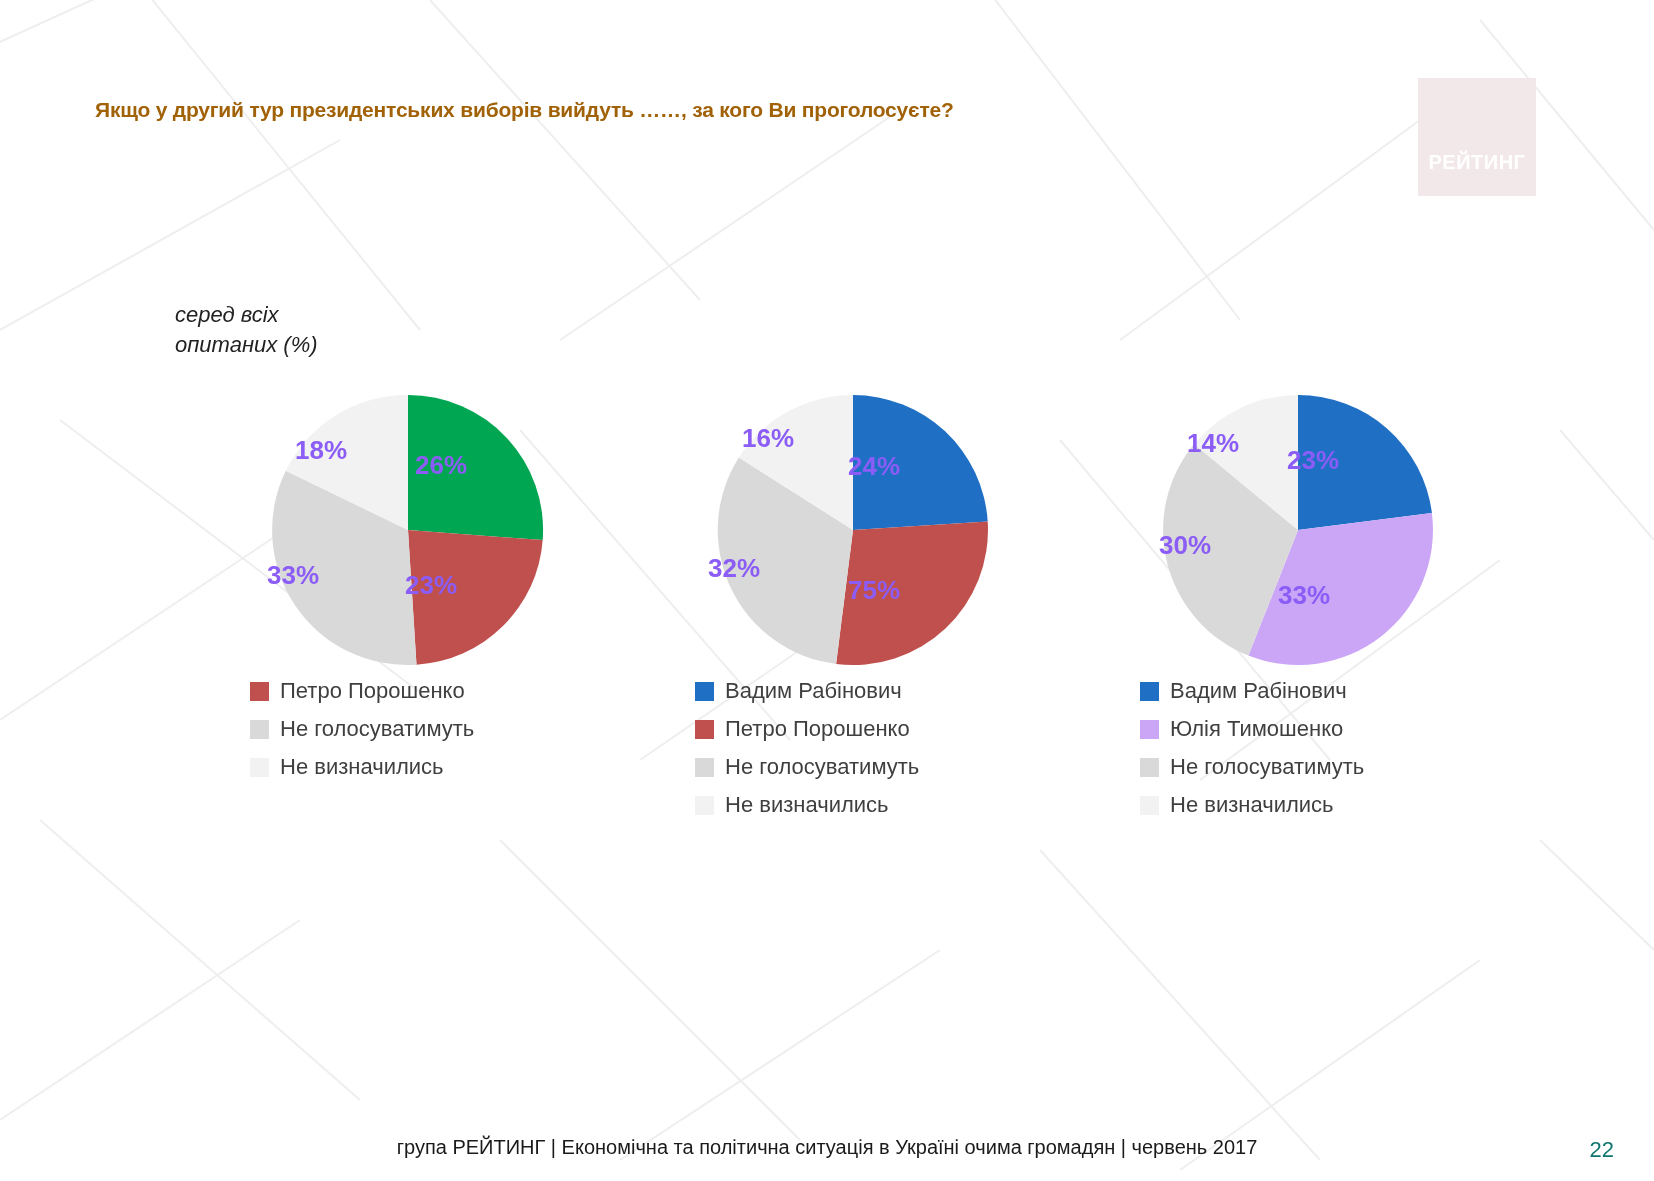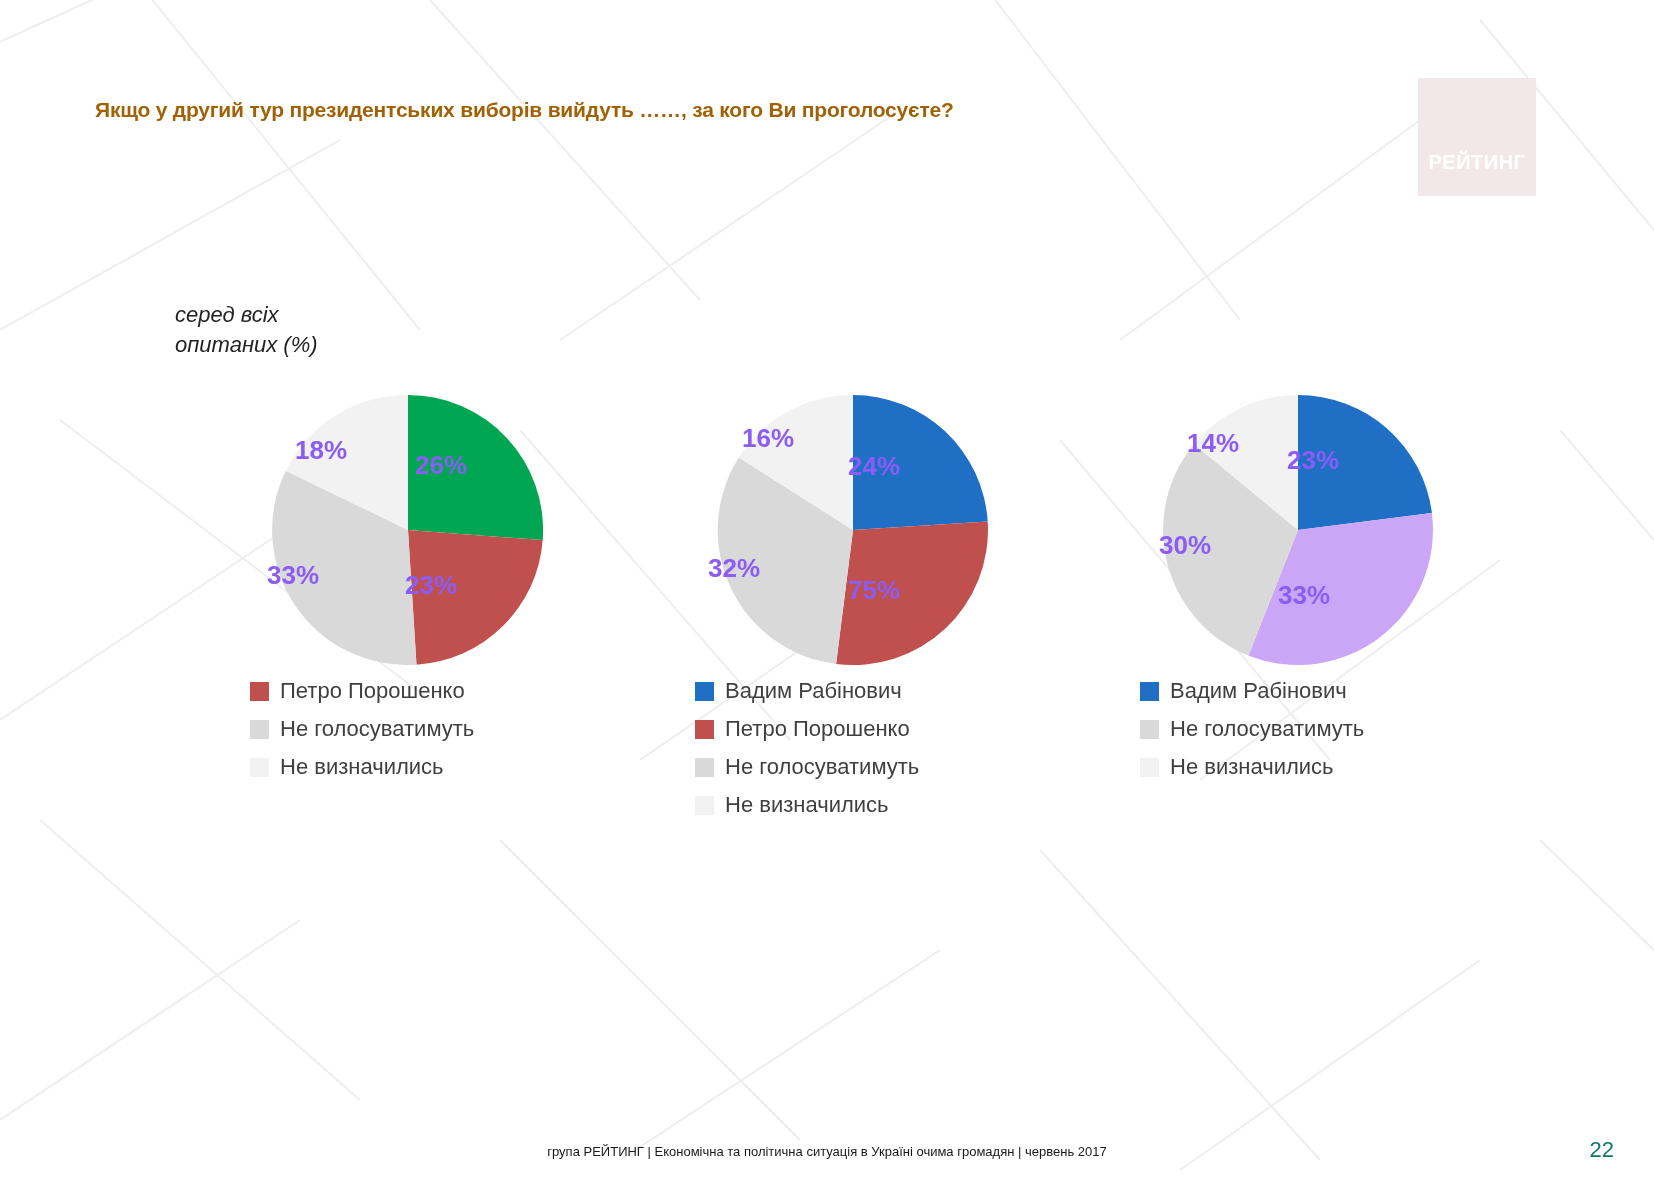--- a/index.html
+++ b/index.html
@@ -112,21 +112,21 @@
     font-size: 22px;
     color: #3f3f3f;
     white-space: nowrap;
   }
   .footer {
     position: absolute;
     left: 0;
     right: 0;
     bottom: 22px;
     text-align: center;
-    font-size: 13px;
+    font-size: 20px;
     color: #1a1a1a;
     z-index: 3;
   }
   .page-number {
     position: absolute;
     right: 40px;
     bottom: 18px;
     font-size: 22px;
     color: #0f766e;
     z-index: 3;
@@ -256,20 +256,24 @@
     <div class="pie-label" style="left:213px; top:190px;">33%</div>
     <div class="pie-label" style="left:58px; top:140px;margin-left:36px;">30%</div>
     <div class="pie-label" style="left:122px; top:38px;">14%</div>
   </div>
   <div class="legend">
     <div class="legend-row">
       <span class="legend-swatch" style="background:#1f6fc4"></span>
       <span class="legend-label">Вадим Рабінович</span>
     </div>
     <div class="legend-row">
+      <span class="legend-swatch" style="background:#cba6f7"></span>
+      <span class="legend-label">Юлія Тимошенко</span>
+    </div>
+    <div class="legend-row">
       <span class="legend-swatch" style="background:#d9d9d9"></span>
       <span class="legend-label">Не голосуватимуть</span>
     </div>
     <div class="legend-row">
       <span class="legend-swatch" style="background:#f2f2f2"></span>
       <span class="legend-label">Не визначились</span>
     </div>
   </div>
 </div>
 

